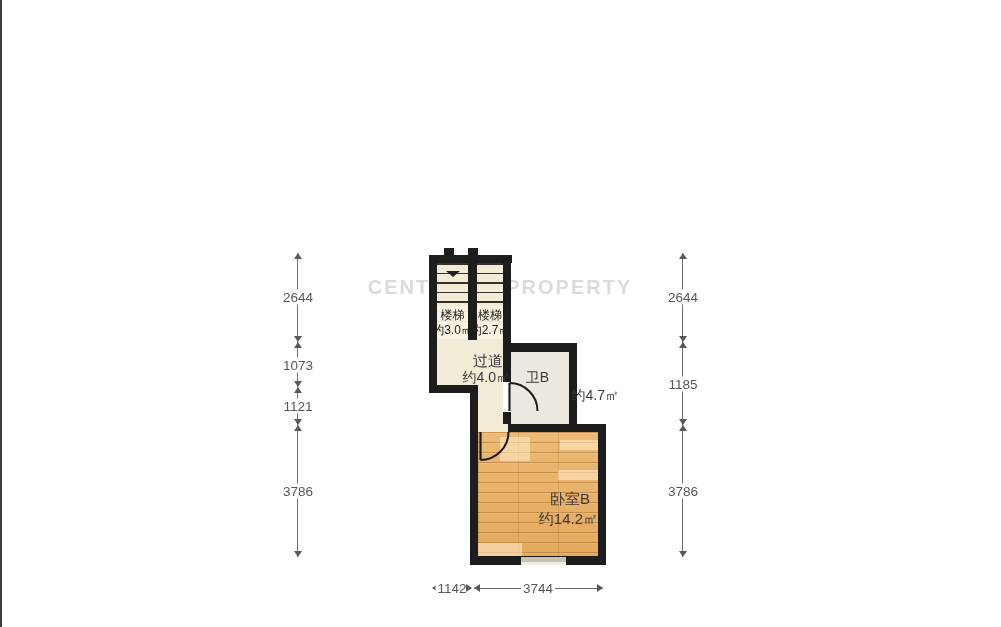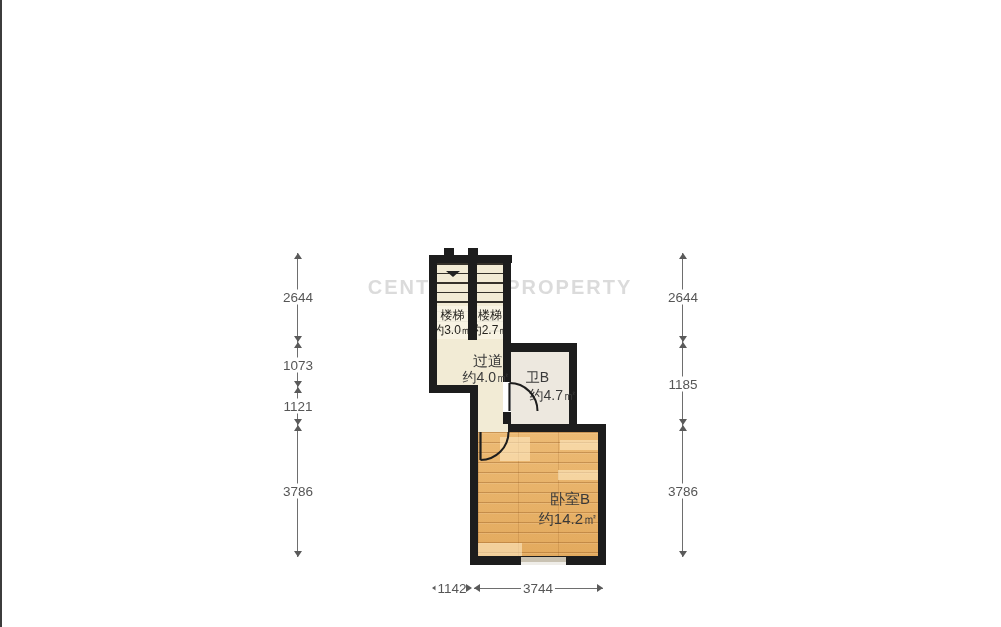--- a/index.html
+++ b/index.html
@@ -93,21 +93,21 @@
       <span>约3.0㎡</span>
     </div>
     <div class="chip" style="left:477px;top:282px;width:26px;height:33px;">
       <span>楼梯</span>
       <span>约2.7㎡</span>
     </div>
 
     <div class="rlabel" style="left:437px;top:352px;width:66px;font-size:15px;font-weight:500;">过道</div>
     <div class="rlabel" style="left:430px;top:369px;width:80px;font-size:14px;">约4.0㎡</div>
     <div class="rlabel" style="left:511px;top:369px;width:38px;font-size:14px;font-weight:500;">卫B</div>
-    <div class="rlabel" style="left:503px;top:387px;width:74px;font-size:14px;">约4.7㎡</div>
+    <div class="rlabel" style="left:503px;top:387px;width:74px;font-size:14px;padding-left:42px;">约4.7㎡</div>
     <div class="rlabel" style="left:478px;top:490px;width:112px;font-size:15px;font-weight:500;">卧室B</div>
     <div class="rlabel" style="left:478px;top:510px;width:120px;font-size:15px;">约14.2㎡</div>
 
     <svg style="left:503px;top:380px;" width="40" height="34" viewBox="0 0 40 34">
       <line x1="6.5" y1="3" x2="6.5" y2="31" stroke="#1d1d1d" stroke-width="2.2"></line>
       <path d="M6.5 3 A28 28 0 0 1 34.5 31" fill="none" stroke="#1d1d1d" stroke-width="2"></path>
     </svg>
     <svg style="left:476px;top:430px;" width="36" height="34" viewBox="0 0 36 34">
       <line x1="4.5" y1="2" x2="4.5" y2="30" stroke="#1d1d1d" stroke-width="2.2"></line>
       <path d="M4.5 30 A28 28 0 0 0 32.5 2" fill="none" stroke="#1d1d1d" stroke-width="2"></path>

